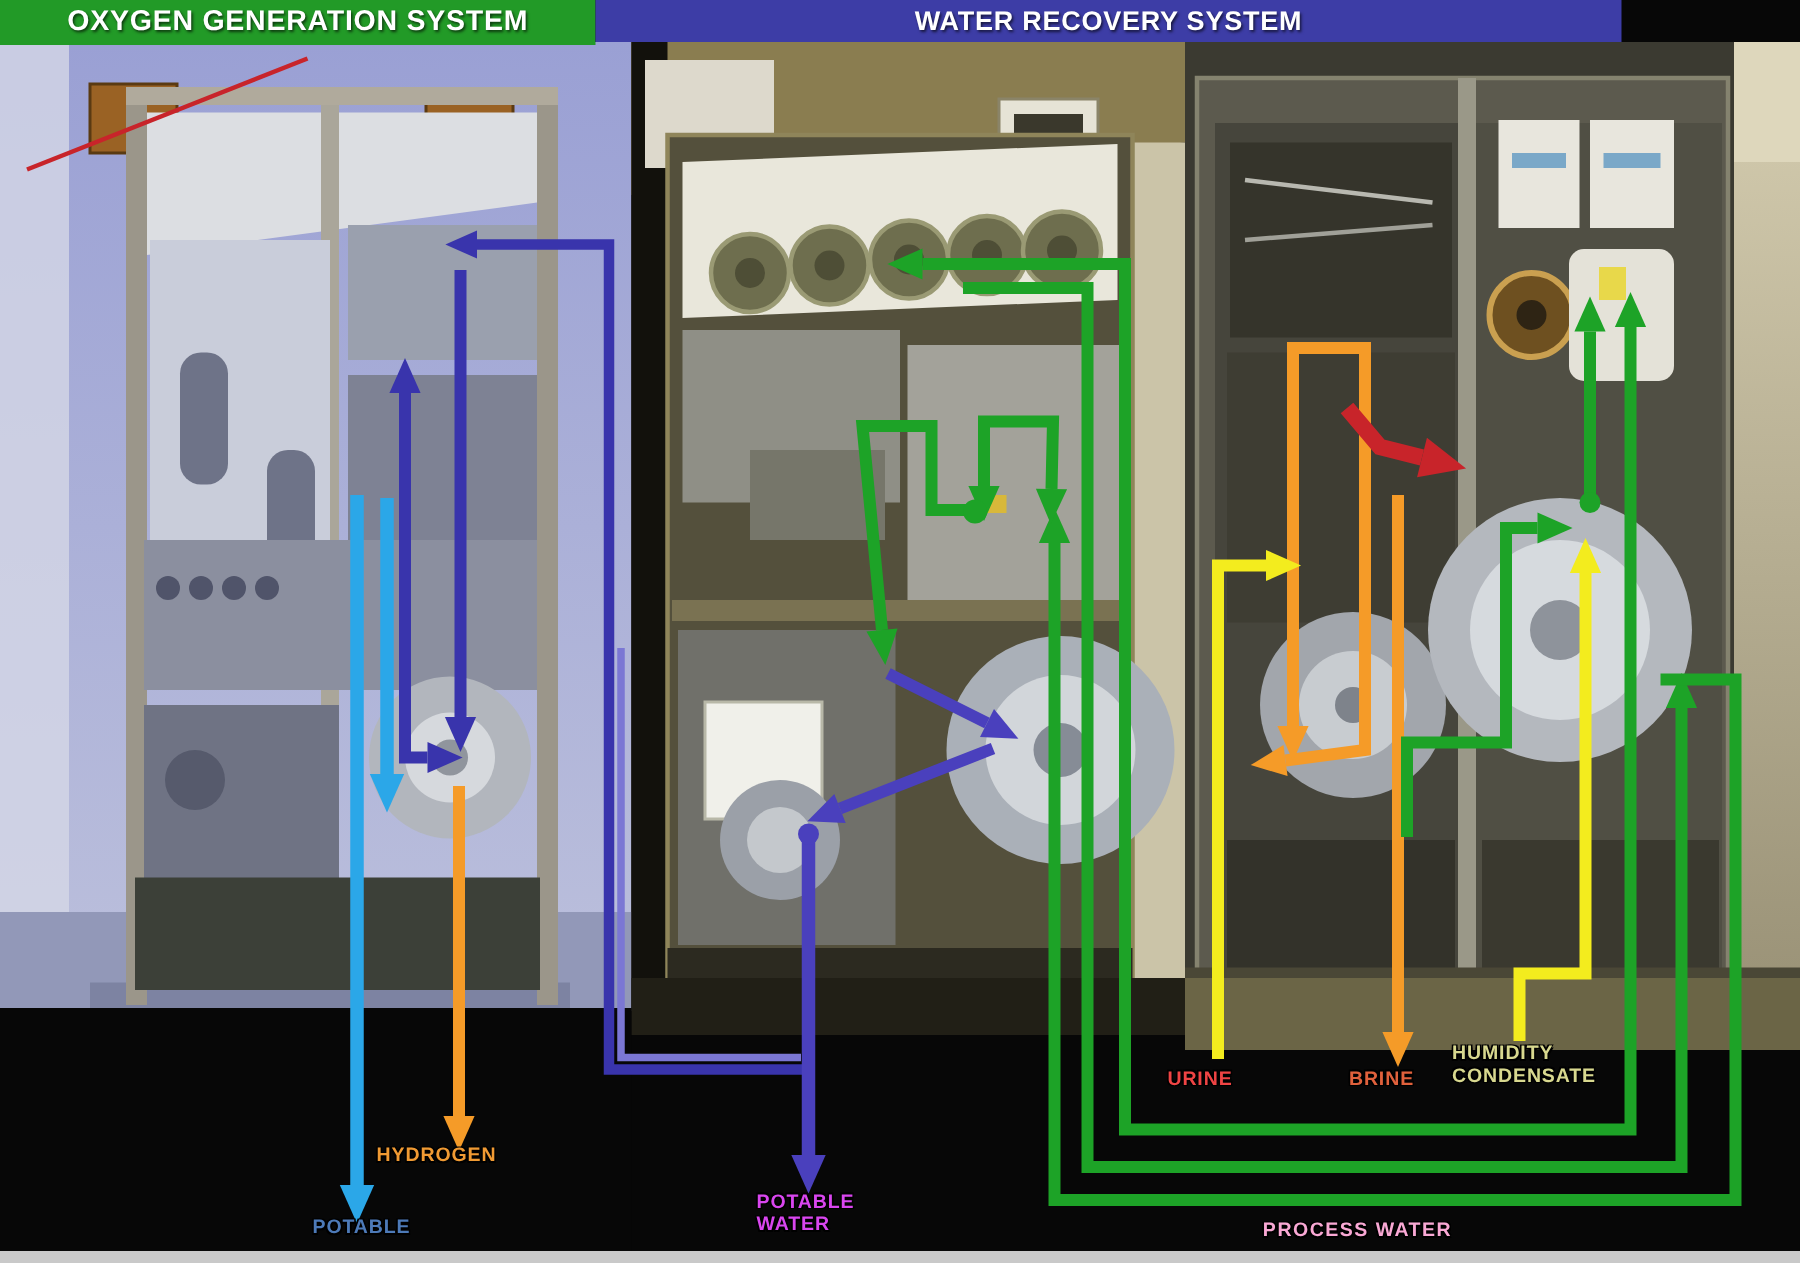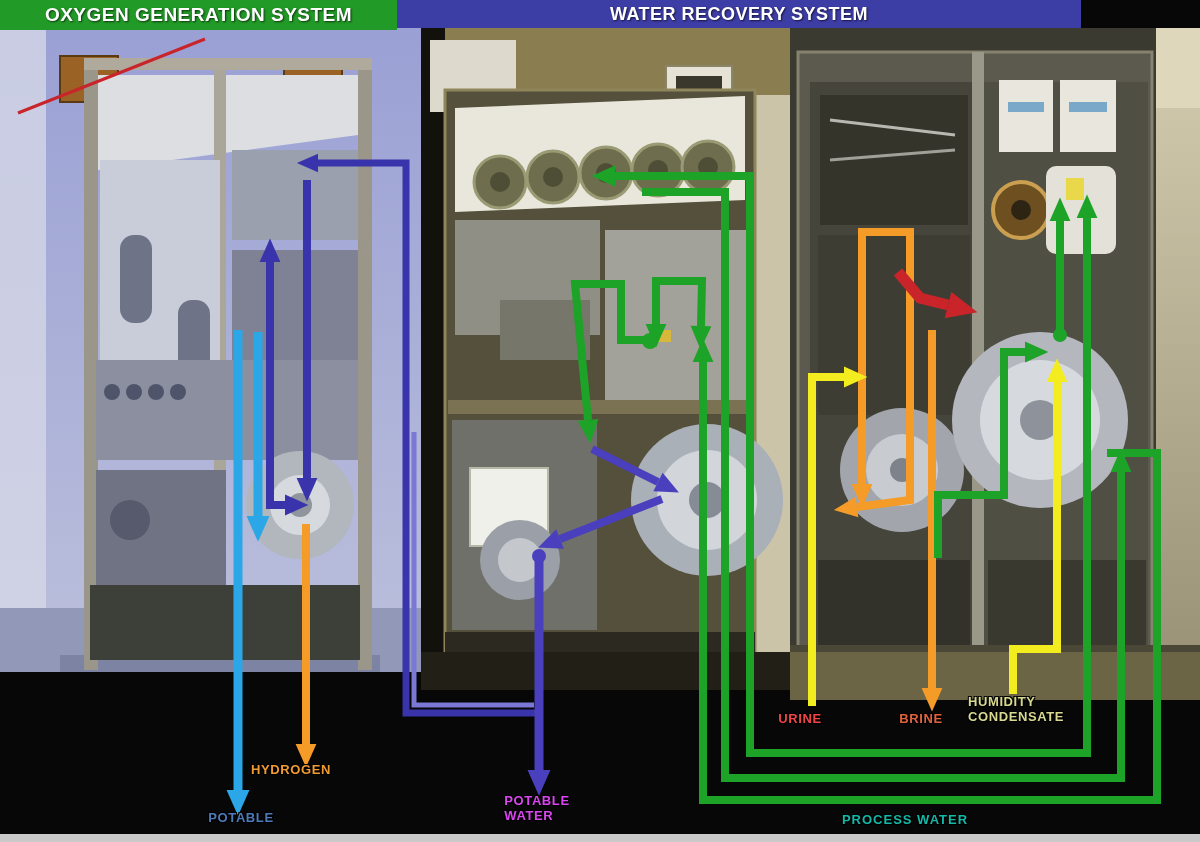--- a/index.html
+++ b/index.html
@@ -206,16 +206,16 @@
     </svg>
 
   <div class="label" id="lbl-hydrogen" style="color: rgb(240, 154, 51);">HYDROGEN</div>
   <div class="label" id="lbl-oxygen" style="color: rgb(77, 122, 184);">POTABLE</div>
   <div class="label" id="lbl-potable" style="color: #d946ef;">POTABLE
 WATER</div>
   <div class="label" id="lbl-urine" style="color: #ef4444;">URINE</div>
   <div class="label" id="lbl-brine" style="color: rgb(224, 97, 60);">BRINE</div>
   <div class="label" id="lbl-humidity" style="color: rgb(216, 216, 143);">HUMIDITY
 CONDENSATE</div>
-  <div class="label" id="lbl-process" style="color: #14b8a6;">PROCESS WATER</div>
+  <div class="label" id="lbl-process" style="color: #f9a8d4;">PROCESS WATER</div>
 
   <div id="bottom-strip"></div>
 </div>
 
 </body></html>

